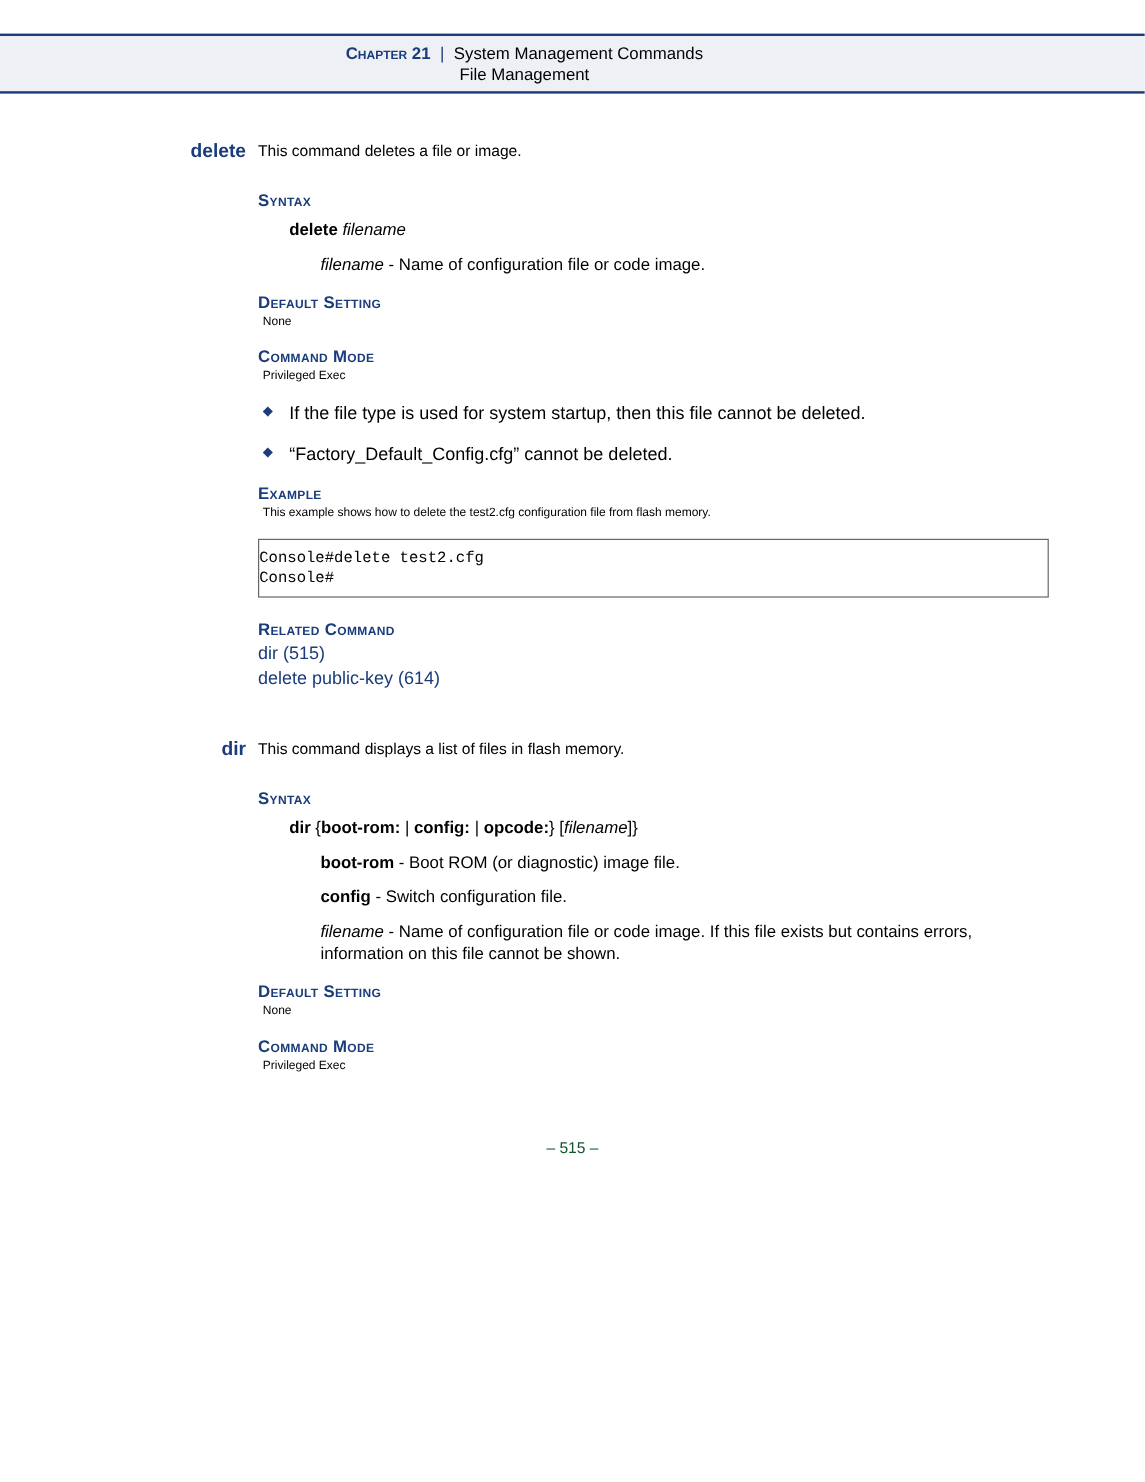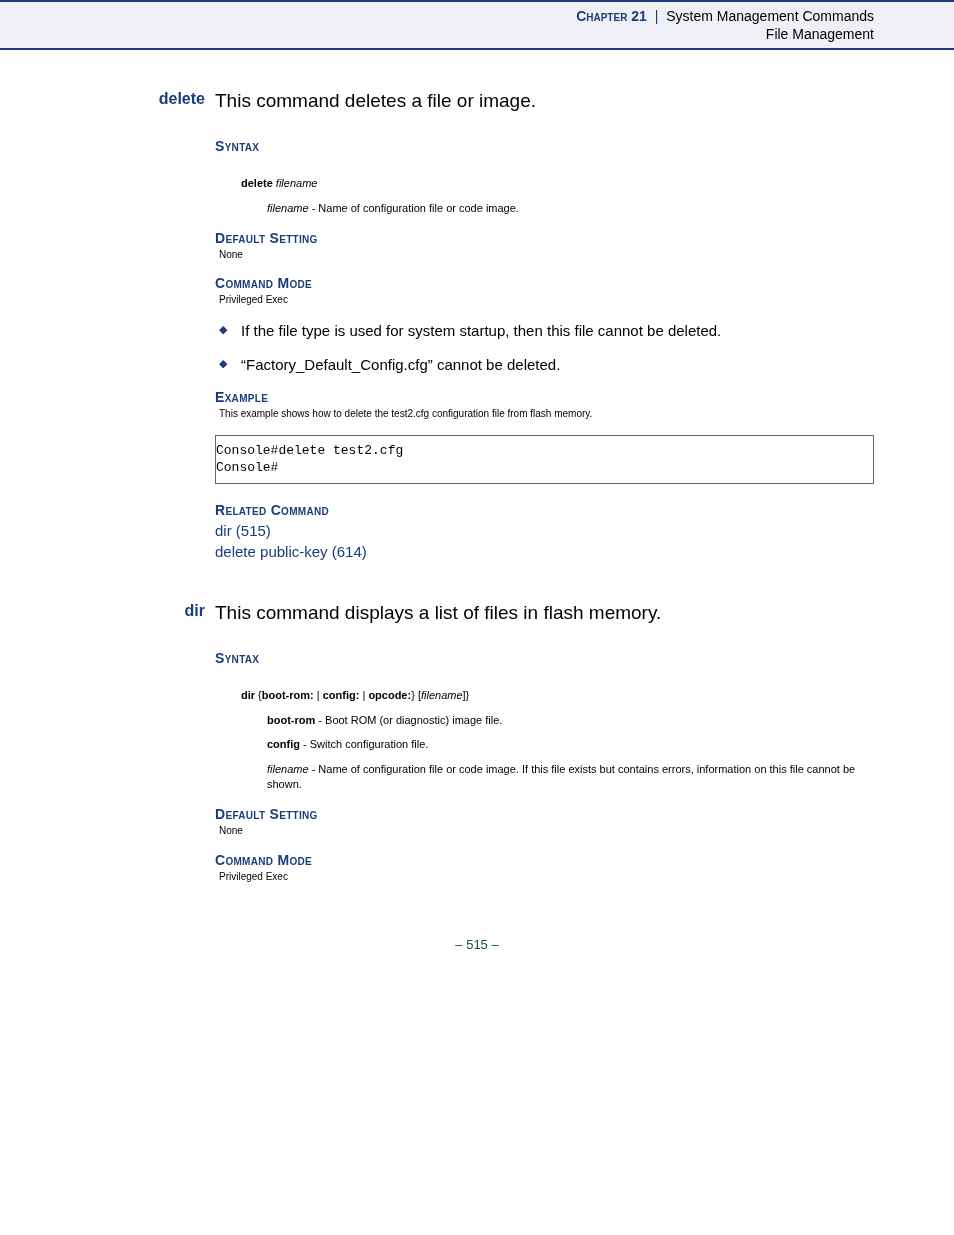--- a/index.html
+++ b/index.html
@@ -9,23 +9,24 @@
     font-size: 14px;
     color: #000;
     background: #fff;
     width: 954px;
   }
   .header-band {
     border-top: 2px solid #1a3c7a;
     border-bottom: 2px solid #1a3c7a;
     background: #eef0f5;
     padding: 6px 80px 6px 0;
-    text-align: right;
+    text-align: center;
     font-size: 14px;
     color: #000;
+    margin-top: 28px;
   }
   .header-band .chapter {
     color: #1a3c7a;
     font-weight: bold;
     font-variant: small-caps;
   }
   .header-band .sep {
     color: #1a3c7a;
     margin: 0 4px;
   }
@@ -47,40 +48,40 @@
     padding-right: 10px;
     color: #1a3c7a;
     font-weight: bold;
     font-size: 16px;
   }
   .body-col {
     flex: 1;
   }
   .intro {
     margin-bottom: 26px;
-    font-size: 19px;
+    font-size: 13px;
   }
   .sec-head {
     color: #1a3c7a;
     font-weight: bold;
     font-variant: small-caps;
     font-size: 14px;
     letter-spacing: 0.3px;
     margin-top: 14px;
   }
   .para {
     font-size: 10px;
     margin: 2px 0 14px 4px;
     line-height: 1.35;
   }
   .syntax-block {
     margin-left: 26px;
-    margin-top: 22px;
+    margin-top: 7px;
     margin-bottom: 14px;
-    font-size: 11px;
+    font-size: 14px;
     line-height: 1.35;
   }
   .syntax-line {
     margin-bottom: 10px;
   }
   .syntax-sub {
     margin-left: 26px;
     margin-top: 8px;
   }
   .syntax-sub p {

